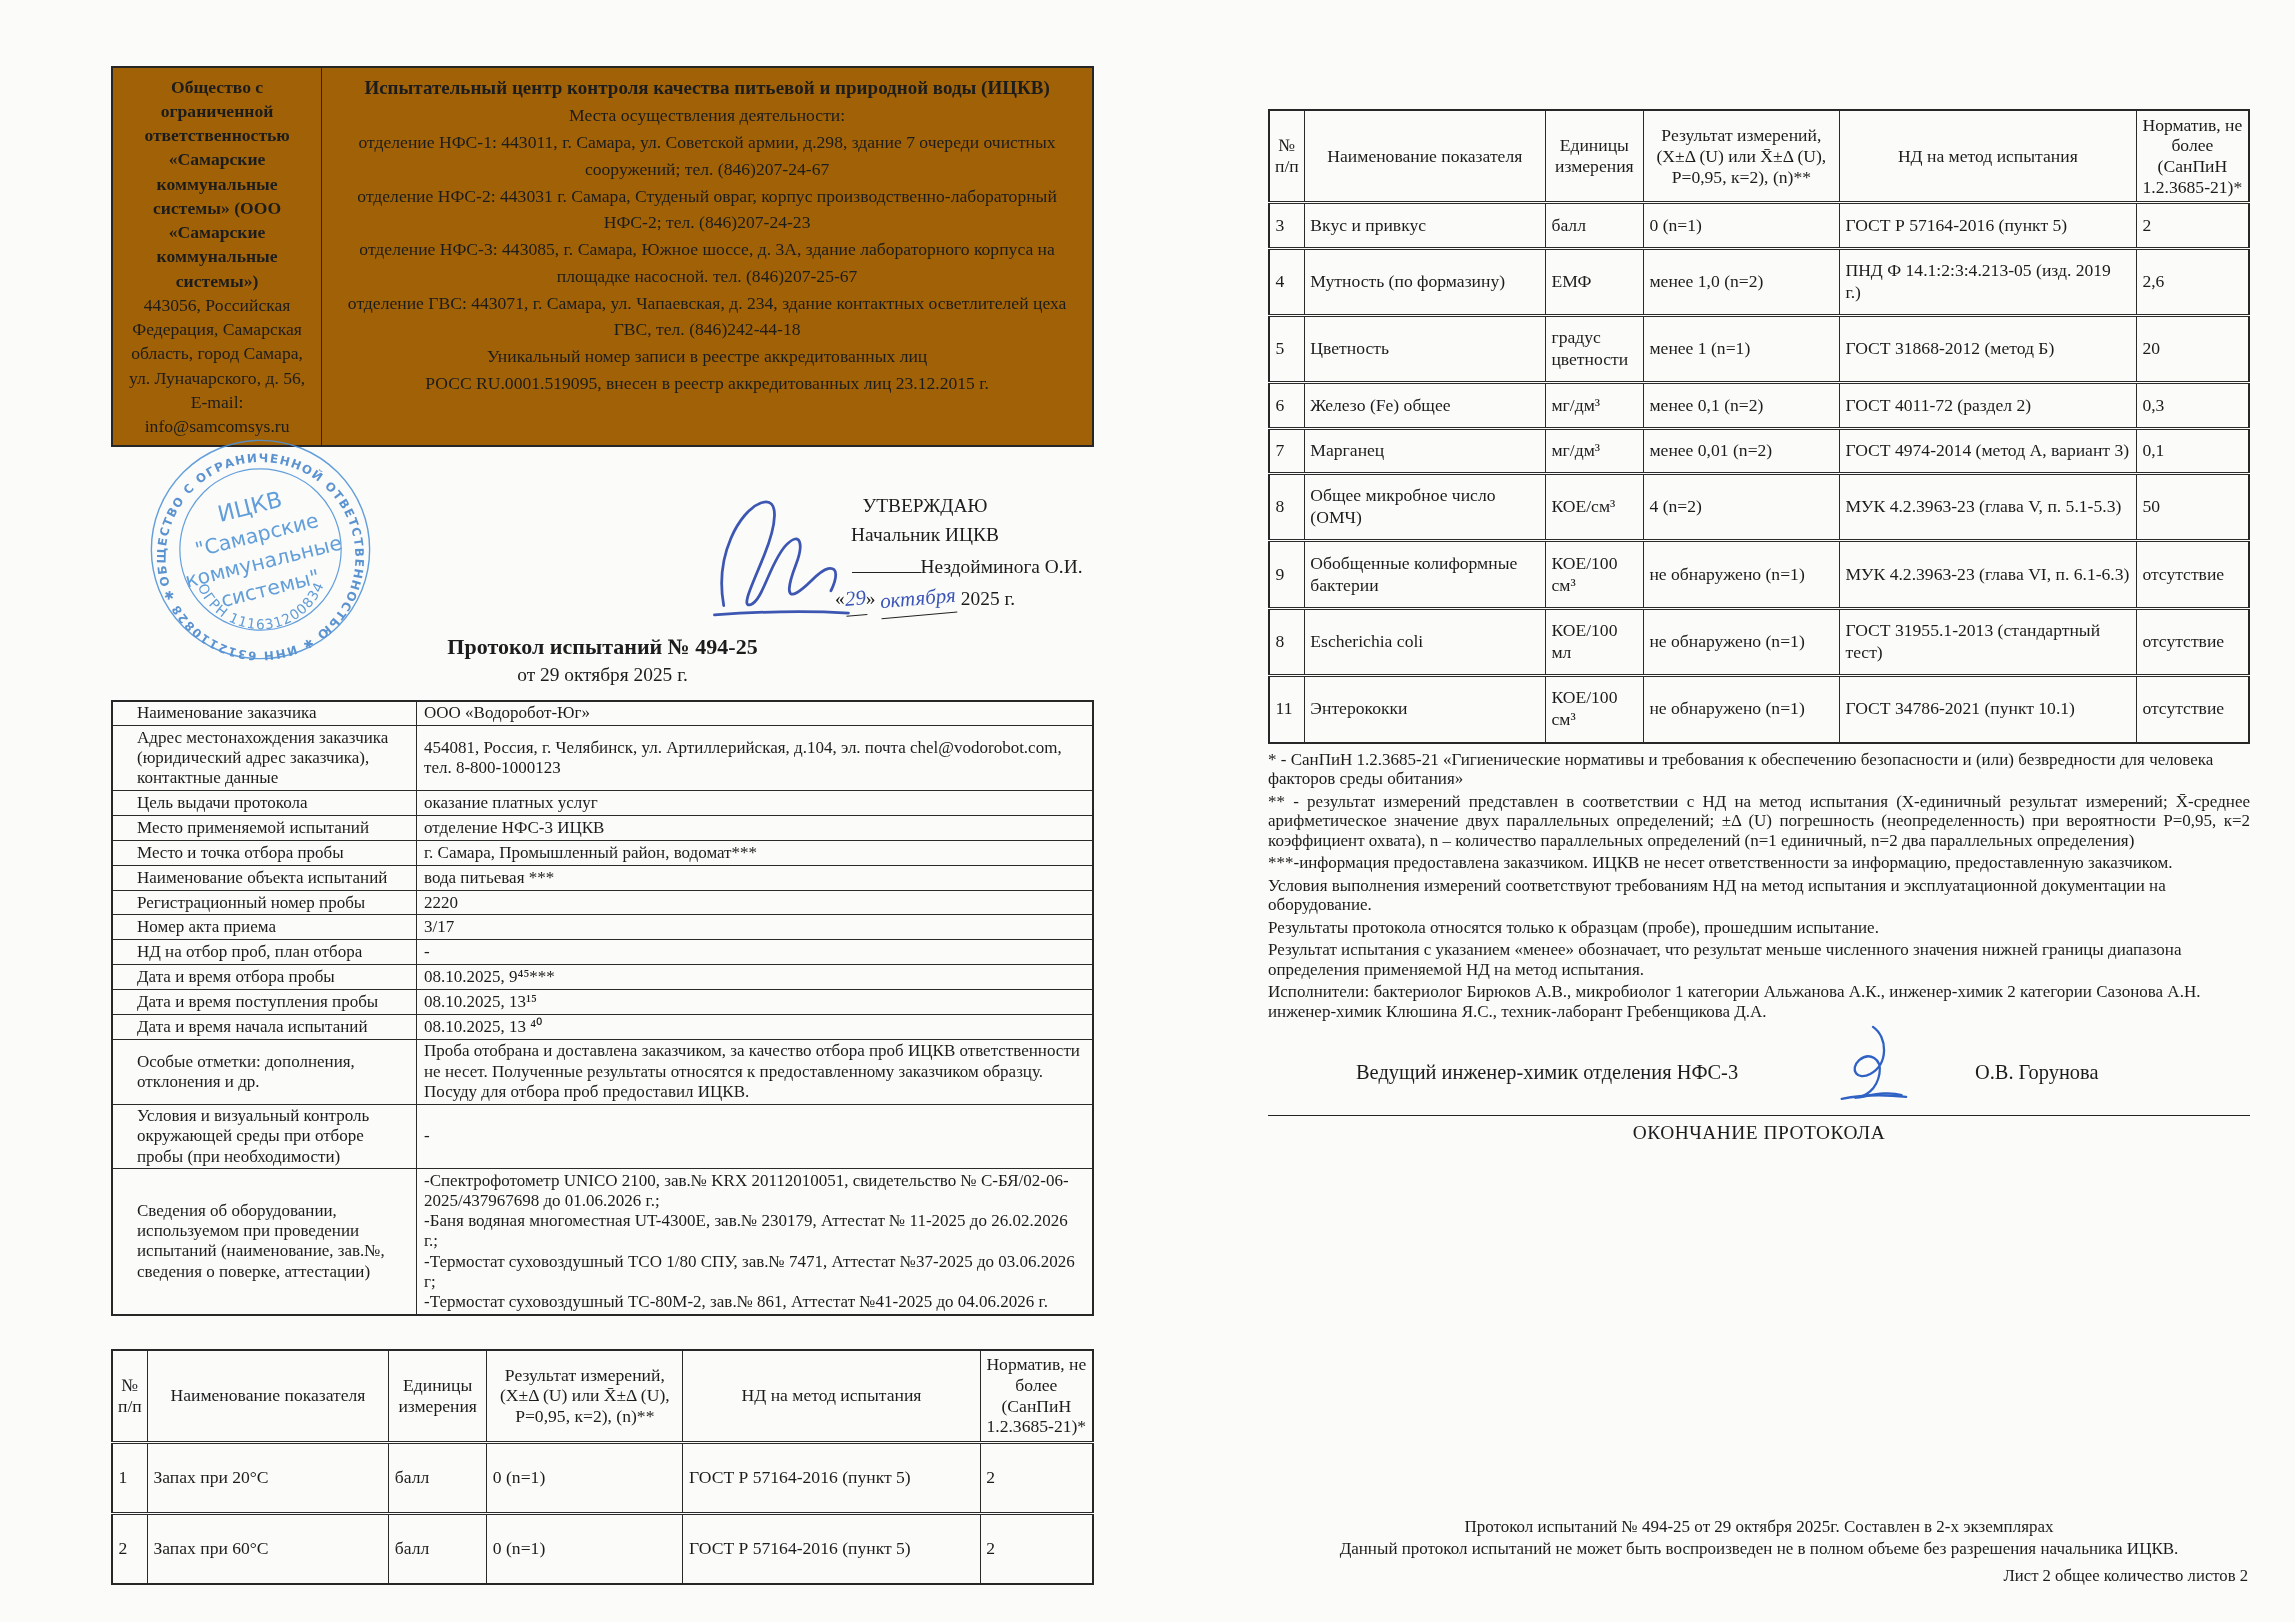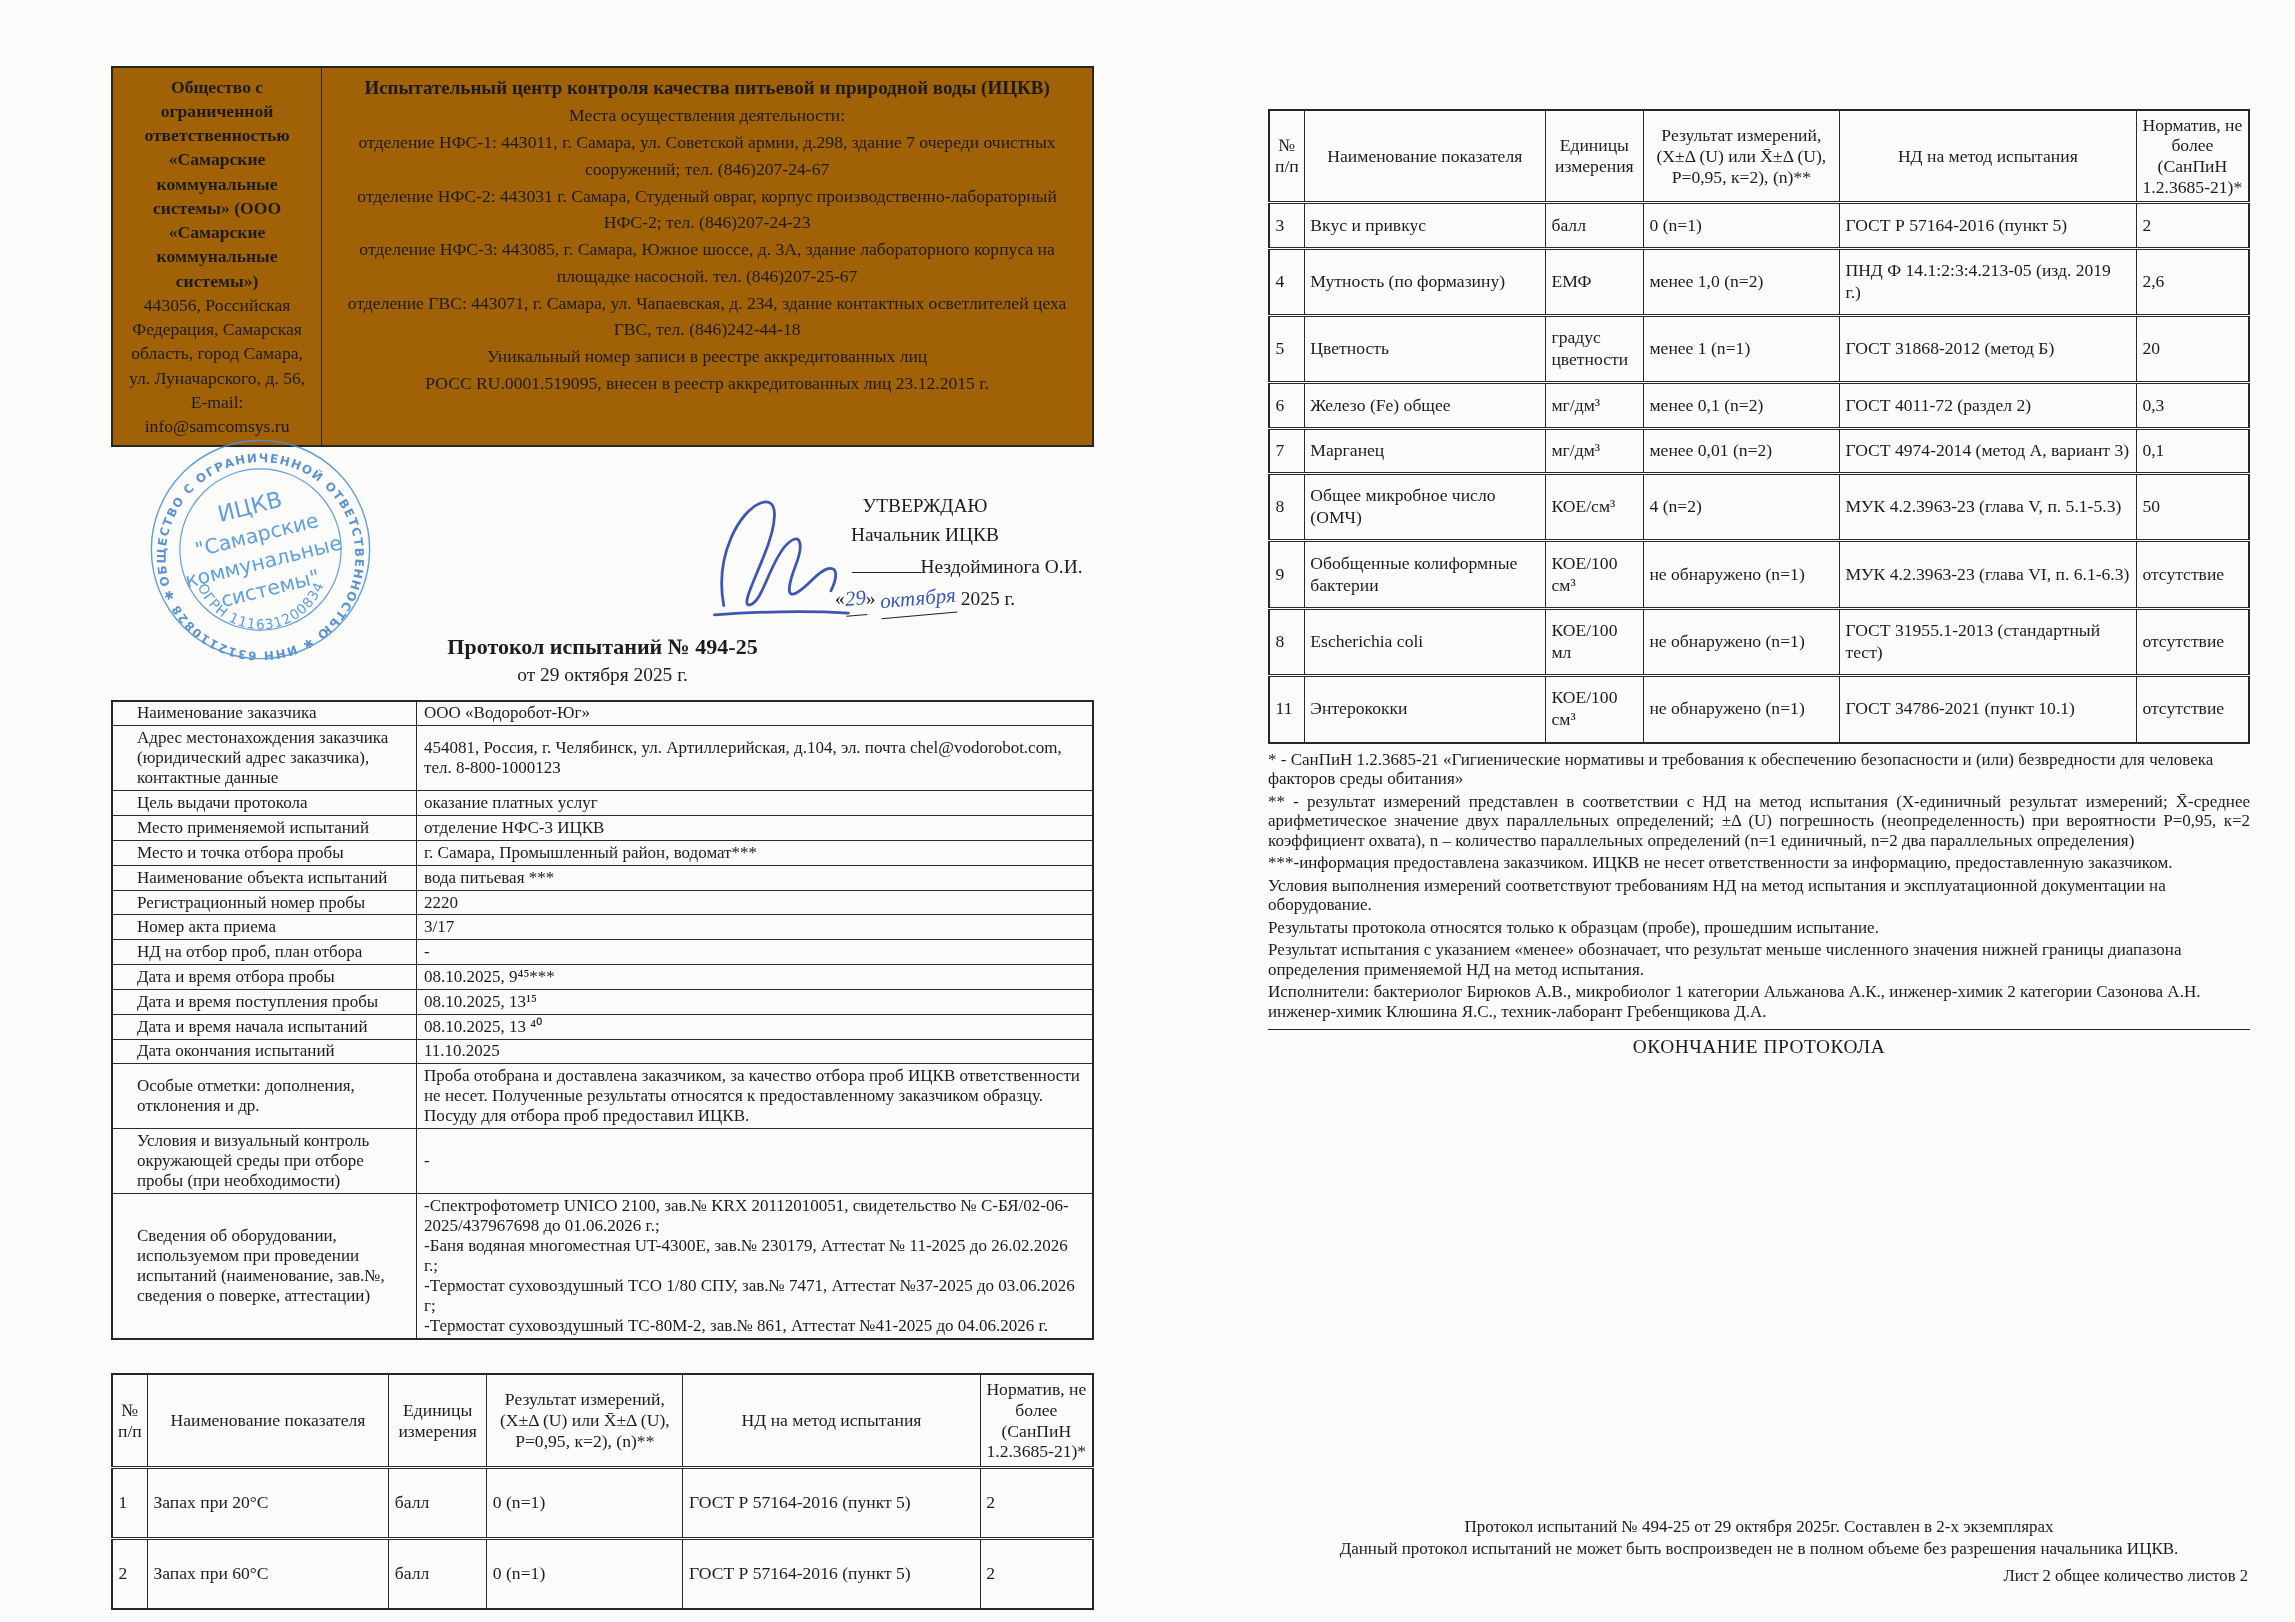--- a/index.html
+++ b/index.html
@@ -178,24 +178,20 @@
         </tr>
       <tr>
           <td class="lbl">Дата и время поступления пробы</td>
           <td>08.10.2025, 13¹⁵</td>
         </tr>
       <tr>
           <td class="lbl">Дата и время начала испытаний</td>
           <td>08.10.2025, 13 ⁴⁰</td>
         </tr>
       <tr>
-          <td class="lbl">Дата окончания испытаний</td>
-          <td>11.10.2025</td>
-        </tr>
-      <tr>
           <td class="lbl">Особые отметки: дополнения, отклонения и др.</td>
           <td>Проба отобрана и доставлена заказчиком, за качество отбора проб ИЦКВ ответственности не несет. Полученные результаты относятся к предоставленному заказчиком образцу. Посуду для отбора проб предоставил ИЦКВ.</td>
         </tr>
       <tr>
           <td class="lbl">Условия и визуальный контроль окружающей среды при отборе пробы (при необходимости)</td>
           <td>-</td>
         </tr>
       <tr>
           <td class="lbl">Сведения об оборудовании, используемом при проведении испытаний (наименование, зав.№, сведения о поверке, аттестации)</td>
           <td class="preline">-Спектрофотометр UNICO 2100, зав.№ KRX 20112010051, свидетельство № С-БЯ/02-06-2025/437967698 до 01.06.2026 г.;
@@ -347,20 +343,30 @@
   <div style="margin-top:6.5px">
     <div class="fn">* - СанПиН 1.2.3685-21 «Гигиенические нормативы и требования к обеспечению безопасности и (или) безвредности для человека факторов среды обитания»</div>
     <div class="fn just">** - результат измерений представлен в соответствии с НД на метод испытания (X-единичный результат измерений; X̄-среднее арифметическое значение двух параллельных определений; ±Δ (U) погрешность (неопределенность) при вероятности Р=0,95, к=2 коэффициент охвата), n – количество параллельных определений (n=1 единичный, n=2 два параллельных определения)</div>
     <div class="fn">***-информация предоставлена заказчиком. ИЦКВ не несет ответственности за информацию, предоставленную заказчиком.</div>
     <div class="fn">Условия выполнения измерений соответствуют требованиям НД на метод испытания и эксплуатационной документации на оборудование.</div>
     <div class="fn">Результаты протокола относятся только к образцам (пробе), прошедшим испытание.</div>
     <div class="fn">Результат испытания с указанием «менее» обозначает, что результат меньше численного значения нижней границы диапазона определения применяемой НД на метод испытания.</div>
     <div class="fn">Исполнители: бактериолог Бирюков А.В., микробиолог 1 категории Альжанова А.К., инженер-химик 2 категории Сазонова А.Н. инженер-химик Клюшина Я.С., техник-лаборант Гребенщикова Д.А.</div>
   </div>
 
+  <div class="signoff">
+    <span class="role">Ведущий инженер-химик отделения НФС-3</span>
+    <svg class="sig2" viewBox="0 0 230 185">
+      <g fill="none" stroke="#2f62c4" stroke-width="5" stroke-linecap="round">
+        <path d="M 128 12 C 160 34 162 92 122 114 C 94 130 76 104 98 84 C 120 66 148 80 142 114 C 136 148 112 164 88 166 C 120 162 156 150 190 160"></path>
+        <path d="M 60 168 C 100 160 150 158 200 164"></path>
+      </g>
+    </svg>
+    <span class="name">О.В. Горунова</span>
+  </div>
 
   <div class="endline"></div>
   <div class="endlabel">ОКОНЧАНИЕ ПРОТОКОЛА</div>
 
   <div class="pfoot">
     <div class="l1">Протокол испытаний № 494-25 от 29 октября 2025г. Составлен в 2-х экземплярах</div>
     <div class="l2">Данный протокол испытаний не может быть воспроизведен не в полном объеме без разрешения начальника ИЦКВ.</div>
     <div class="l3">Лист 2 общее количество листов 2</div>
   </div>
 </div>

